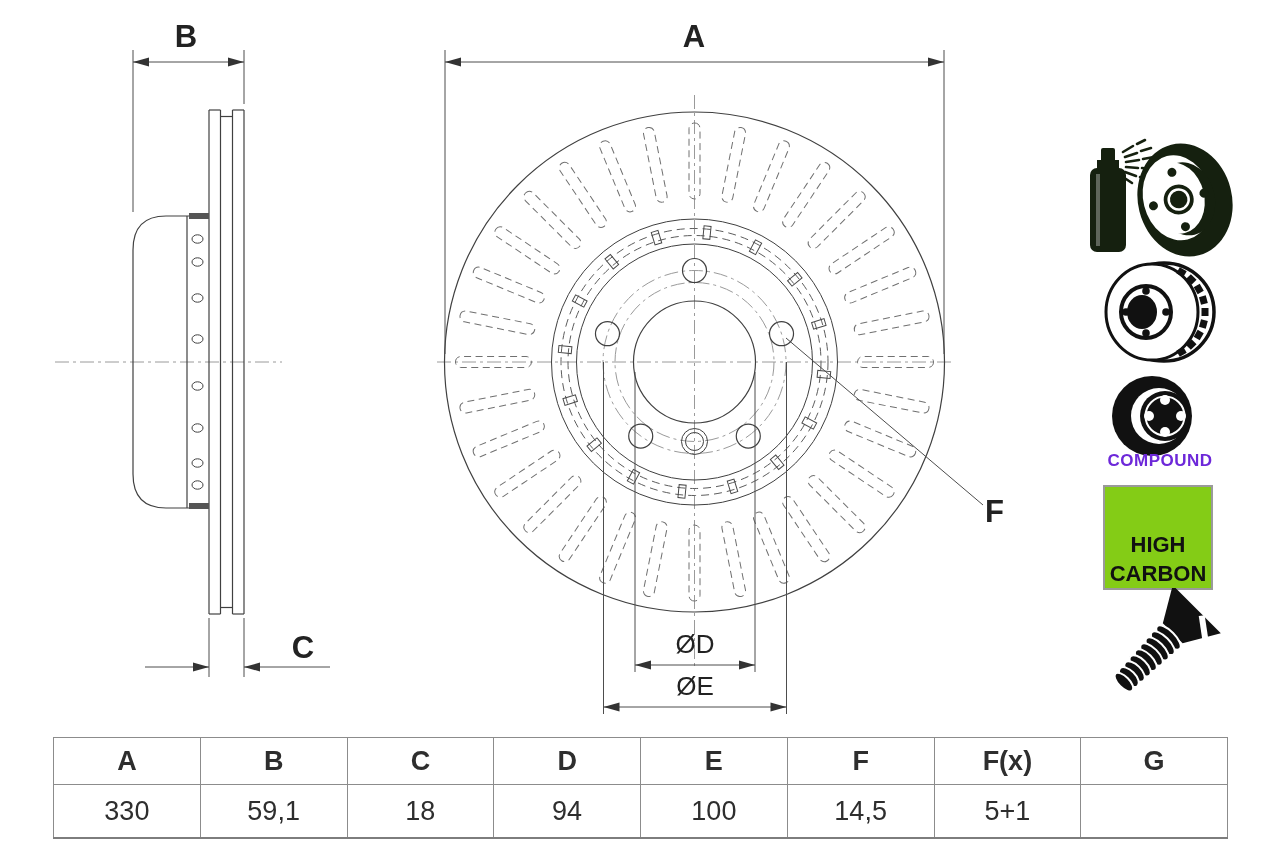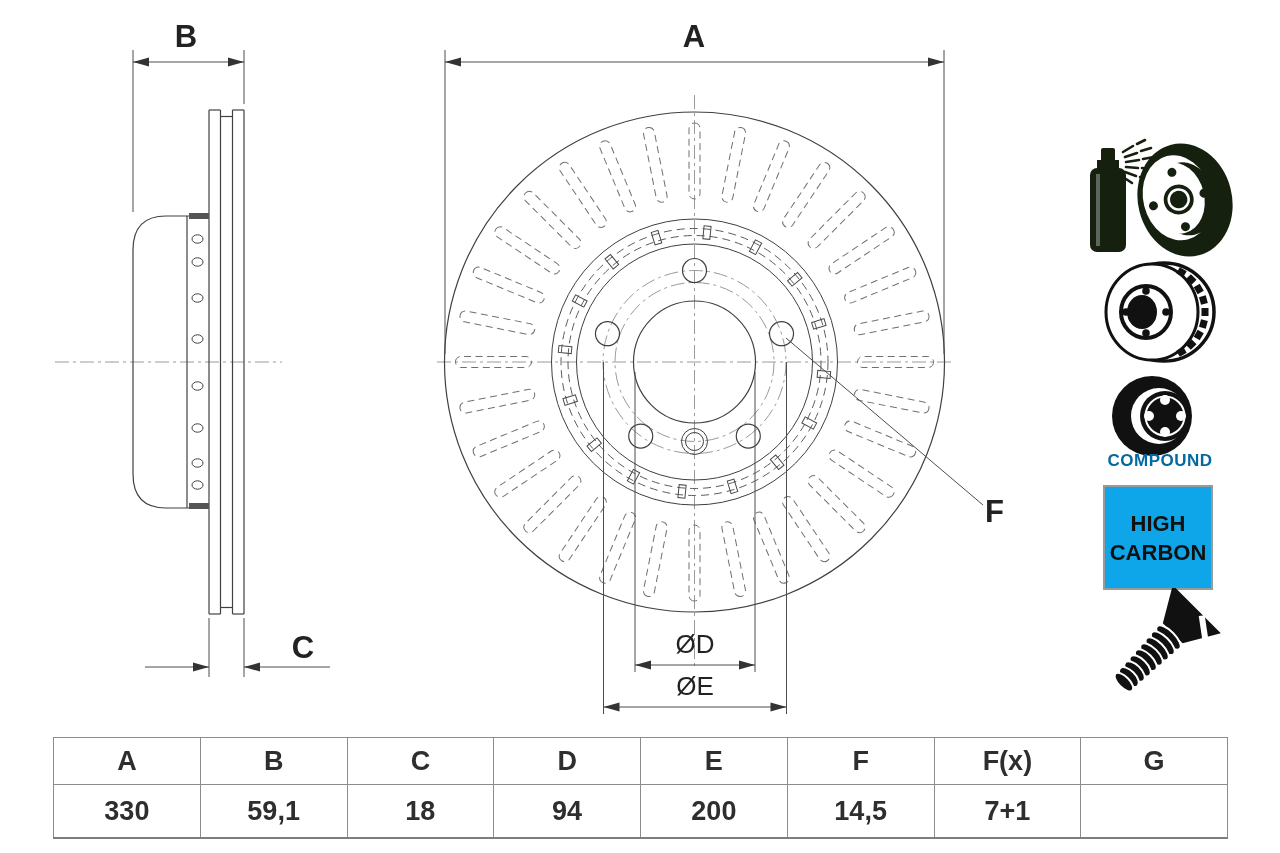--- a/index.html
+++ b/index.html
@@ -8,32 +8,32 @@
   #drawing-svg{position:absolute;left:0;top:0;}
   .dimlabel{font-family:"Liberation Sans",sans-serif;font-size:31px;font-weight:600;fill:#222;}
   .dialabel{font-family:"Liberation Sans",sans-serif;font-size:26px;font-weight:500;fill:#222;}
   .outline{stroke:#404040;fill:none;stroke-width:1.2;}
   .thin{stroke:#404040;fill:none;stroke-width:1;}
   .dashed{stroke:#5c5c5c;fill:none;stroke-width:1;stroke-dasharray:8 5;}
   .cline{stroke:#9a9a9a;fill:none;stroke-width:1;stroke-dasharray:14 4 3 4;}
   .dim{stroke:#4d4d4d;fill:none;stroke-width:1;}
   .arrow{fill:#333;stroke:none;}
   .icon-col{position:absolute;}
-  .iconlabel{position:absolute;font-weight:bold;color:#0369a1;text-align:center;}
+  .iconlabel{position:absolute;font-weight:bold;color:#6d28d9;text-align:center;}
   #compound-label{left:1098px;top:451px;width:124px;font-size:17px;letter-spacing:.5px;}
   #high-carbon-box{position:absolute;left:1103px;top:485px;width:106px;height:101px;
-     border:2px solid #9a9a9a;display:flex;flex-direction:column;justify-content:center;
-     align-items:center;background:#0ea5e9;}
+     border:2px solid #9a9a9a;display:flex;flex-direction:column;justify-content:flex-end;
+     align-items:center;background:#84cc16;}
   #high-carbon-box .hc-line{font-weight:bold;font-size:22px;line-height:29px;color:#111;}
   #spec-table{position:absolute;left:53px;top:737px;width:1175px;border-collapse:collapse;
      table-layout:fixed;}
   #spec-table th,#spec-table td{border:1px solid #8c8c8c;text-align:center;
      font-family:"Liberation Sans",sans-serif;color:#2e2e2e;}
   #spec-table th{height:44px;font-size:27px;font-weight:bold;}
-  #spec-table td{height:50px;font-size:27px;font-weight:bold;border-bottom:2px solid #7d7d7d;}
+  #spec-table td{height:50px;font-size:27px;font-weight:normal;border-bottom:2px solid #7d7d7d;}
 </style>
 </head>
 <body>
 
 <div id="stage">
 
   <svg id="drawing-svg" width="1280" height="735" viewBox="0 0 1280 735">
 
     <g>
 
@@ -302,21 +302,21 @@
       <th>E</th>
       <th>F</th>
       <th>F(x)</th>
       <th>G</th>
     </tr>
     <tr>
       <td>330</td>
       <td>59,1</td>
       <td>18</td>
       <td>94</td>
-      <td>200</td>
+      <td>100</td>
       <td>14,5</td>
-      <td>7+1</td>
+      <td>5+1</td>
       <td></td>
     </tr>
   </tbody>
     </table>
 
 </div>
 
 </body></html>

